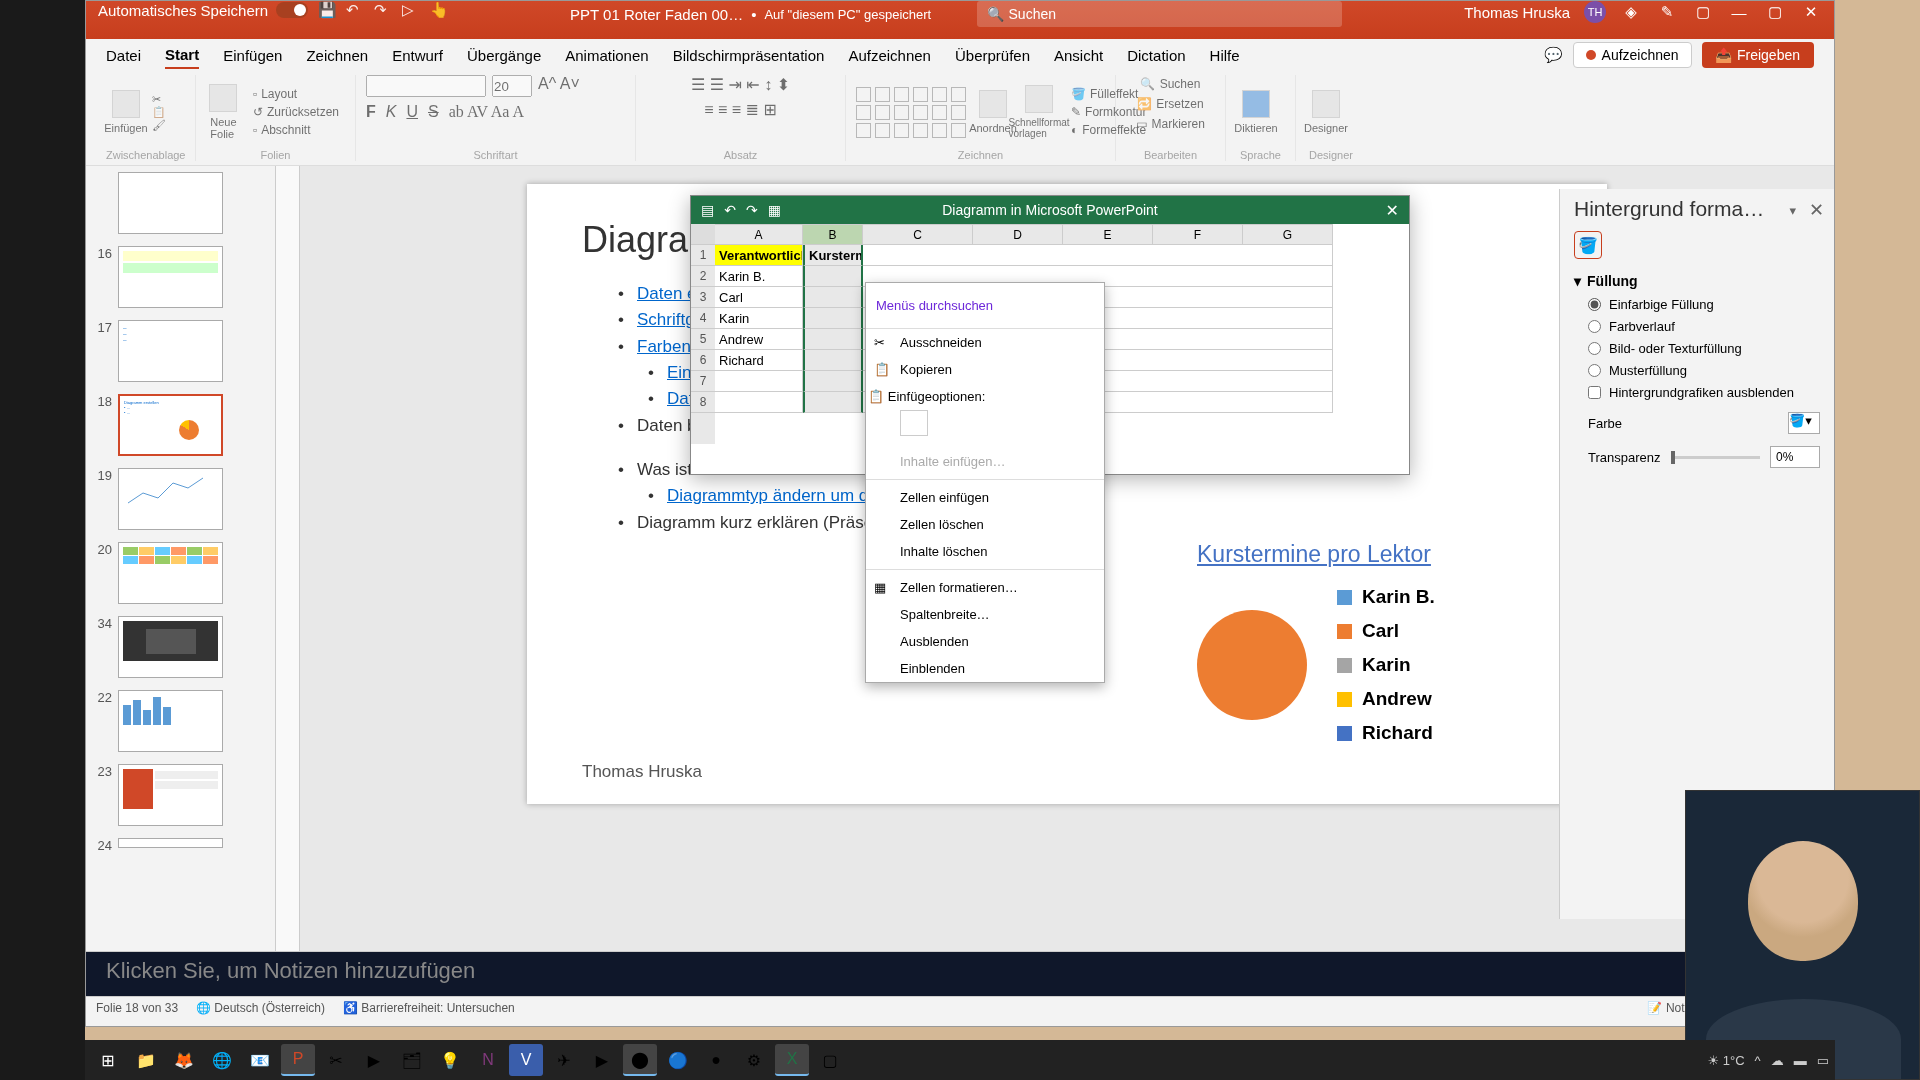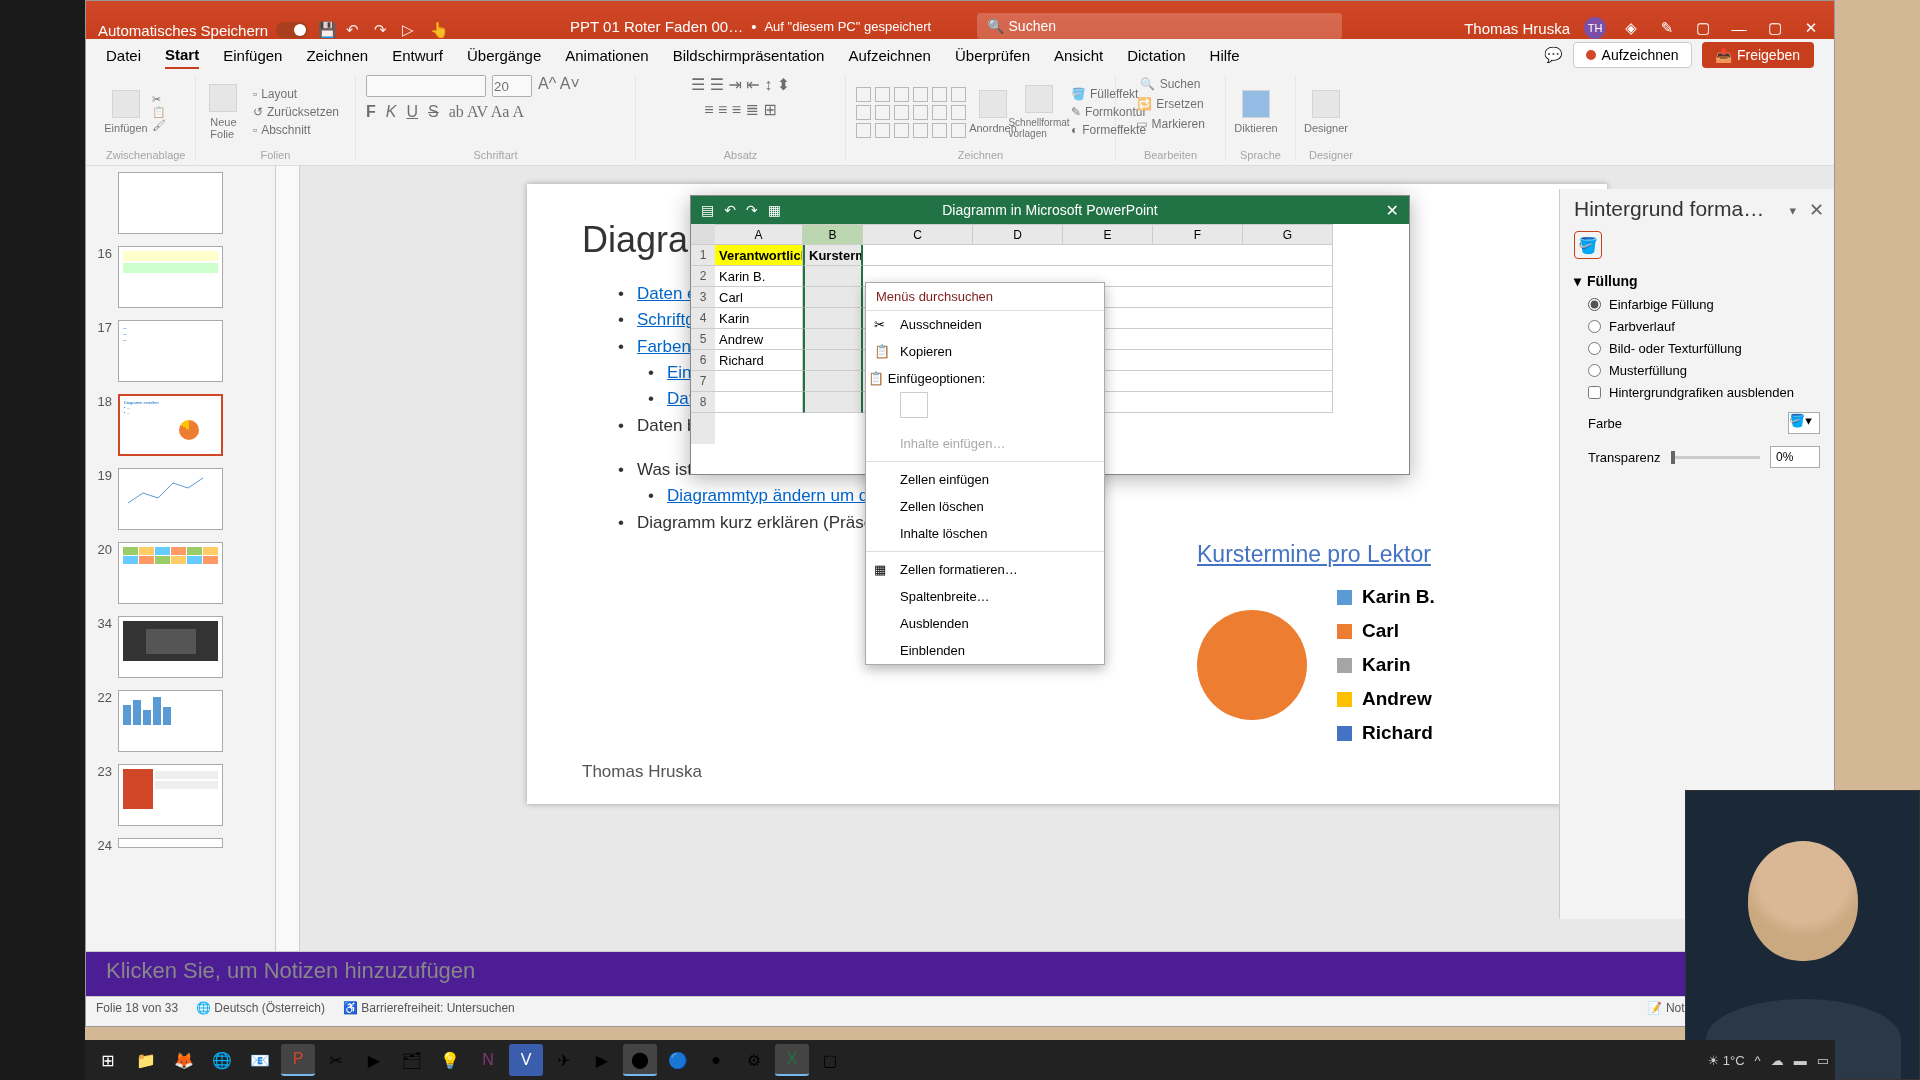--- a/index.html
+++ b/index.html
@@ -1,20 +1,20 @@
 <!DOCTYPE html>
 <html><head>
 <meta charset="utf-8">
 <style>
 * { margin: 0; padding: 0; box-sizing: border-box; font-family: "Segoe UI", sans-serif; }
 body { width: 1920px; height: 1080px; background: #d4b896; overflow: hidden; position: relative; }
 
 .ppt-window { position: absolute; left: 85px; top: 0; width: 1750px; height: 1027px; background: #f3f3f3; border: 1px solid #999; }
 
-.title-bar { height: 38px; background: linear-gradient(#d04828, #c73e1d); display: flex; align-items: flex-end; color: white; font-size: 15px; }
+.title-bar { height: 38px; background: linear-gradient(#d04828, #c73e1d); display: flex; align-items: flex-start; color: white; font-size: 15px; }
 .title-bar .left { display: flex; align-items: center; gap: 10px; padding-left: 12px; }
 .auto-save { display: flex; align-items: center; gap: 8px; }
 .toggle { width: 32px; height: 16px; background: #a84020; border-radius: 8px; position: relative; }
 .toggle::after { content: ""; position: absolute; right: 2px; top: 2px; width: 12px; height: 12px; background: white; border-radius: 50%; }
 .qat-icon { width: 18px; height: 18px; opacity: .9; }
 .title-center { flex: 1; text-align: center; display: flex; align-items: center; justify-content: center; gap: 8px; }
 .search-box { width: 365px; height: 26px; background: rgba(255,255,255,.2); border-radius: 3px; display: flex; align-items: center; padding: 0 10px; color: white; font-size: 14px; }
 .title-right { display: flex; align-items: center; gap: 14px; padding-right: 12px; }
 .avatar { width: 22px; height: 22px; background: #7b4fa8; border-radius: 50%; display: flex; align-items: center; justify-content: center; font-size: 11px; }
 .win-btn { width: 22px; height: 22px; display: flex; align-items: center; justify-content: center; }
@@ -63,21 +63,21 @@
 .slide .footer-name { position: absolute; left: 55px; bottom: 22px; font-size: 17px; color: #555; }
 
 .chart-area { position: absolute; right: 70px; bottom: 60px; width: 340px; }
 .chart-title { text-align: left; color: #4472c4; font-size: 23px; text-decoration: underline; margin-bottom: 18px; }
 .chart-body { display: flex; gap: 30px; align-items: center; }
 .pie { width: 110px; height: 110px; border-radius: 50%; background: conic-gradient(#ed7d31 0 360deg); position: relative; }
 .legend { display: flex; flex-direction: column; gap: 12px; }
 .legend-item { display: flex; align-items: center; gap: 10px; font-size: 19px; font-weight: 700; }
 .legend-sw { width: 15px; height: 15px; }
 
-.notes-area { height: 45px; background: #4c1d95; border-top: 1px solid #ccc; padding: 6px 20px; color: #888; font-size: 22px; }
+.notes-area { height: 45px; background: #0f172a; border-top: 1px solid #ccc; padding: 6px 20px; color: #888; font-size: 22px; }
 .status-bar { height: 22px; background: #f3f3f3; border-top: 1px solid #ccc; display: flex; align-items: center; font-size: 12px; padding: 0 10px; color: #555; gap: 18px; }
 .status-bar .spacer { flex: 1; }
 
 
 .format-pane { position: absolute; right: 0; top: 188px; width: 275px; height: 730px; background: #f3f3f3; border-left: 1px solid #ccc; padding: 8px 14px; }
 .format-pane h2 { font-size: 21px; font-weight: 400; color: #333; margin-bottom: 10px; }
 .fp-close { position: absolute; right: 10px; top: 10px; font-size: 18px; color: #666; }
 .fp-chev { position: absolute; right: 38px; top: 14px; font-size: 13px; color: #666; }
 .fp-iconrow { margin: 10px 0 14px; }
 .fp-bucket { width: 28px; height: 28px; border: 1px solid #c73e1d; border-radius: 4px; display: flex; align-items: center; justify-content: center; }
@@ -102,21 +102,21 @@
 .col-headers { display: flex; height: 21px; }
 .col-headers div { border: 1px solid #ccc; border-left: none; font-size: 12px; text-align: center; background: #e8e8e8; line-height: 21px; }
 .col-headers .sel { background: #bcd6b0; }
 .excel-body { }
 .excel-row { display: flex; height: 21px; }
 .excel-cell { border-right: 1px solid #ccc; border-bottom: 1px solid #ccc; font-size: 13px; padding: 0 4px; line-height: 21px; overflow: hidden; white-space: nowrap; }
 .excel-cell.hdr { background: #ffff00; font-weight: 700; }
 .excel-cell.selcol { background: #e8e8e8; border-right: 2px solid #217346; border-left: 2px solid #217346; }
 
 .ctx-menu { position: absolute; left: 865px; top: 282px; width: 240px; background: white; border: 1px solid #aaa; box-shadow: 0 4px 12px rgba(0,0,0,.3); z-index: 100; }
-.ctx-search { border-bottom: 1px solid #ddd; padding: 6px 10px; font-size: 13px; color: #7f1d1d; }
+.ctx-search { border-bottom: 1px solid #ddd; padding: 15px 10px; font-size: 13px; color: #6d28d9; }
 .ctx-item { padding: 6px 12px 6px 34px; font-size: 13px; position: relative; }
 .ctx-item .ico { position: absolute; left: 8px; top: 6px; width: 16px; height: 16px; }
 .ctx-item.disabled { color: #aaa; }
 .ctx-label { padding: 6px 12px 2px 2px; font-size: 13px; font-weight: 400; }
 .ctx-paste-opts { padding: 4px 12px 8px 34px; }
 .ctx-paste-btn { width: 28px; height: 26px; border: 1px solid #ccc; display: inline-block; }
 .ctx-sep { height: 1px; background: #ddd; margin: 4px 0; }
 
 .webcam { position: absolute; right: 0; bottom: 0; width: 235px; height: 290px; background: #1a2838; border: 1px solid #333; overflow: hidden; }
 .webcam-head { width: 110px; height: 120px; background: radial-gradient(circle at 50% 30%, #dab896 45%, #caa880 60%); border-radius: 50% 50% 48% 48%; position: absolute; left: 62px; top: 50px; }

